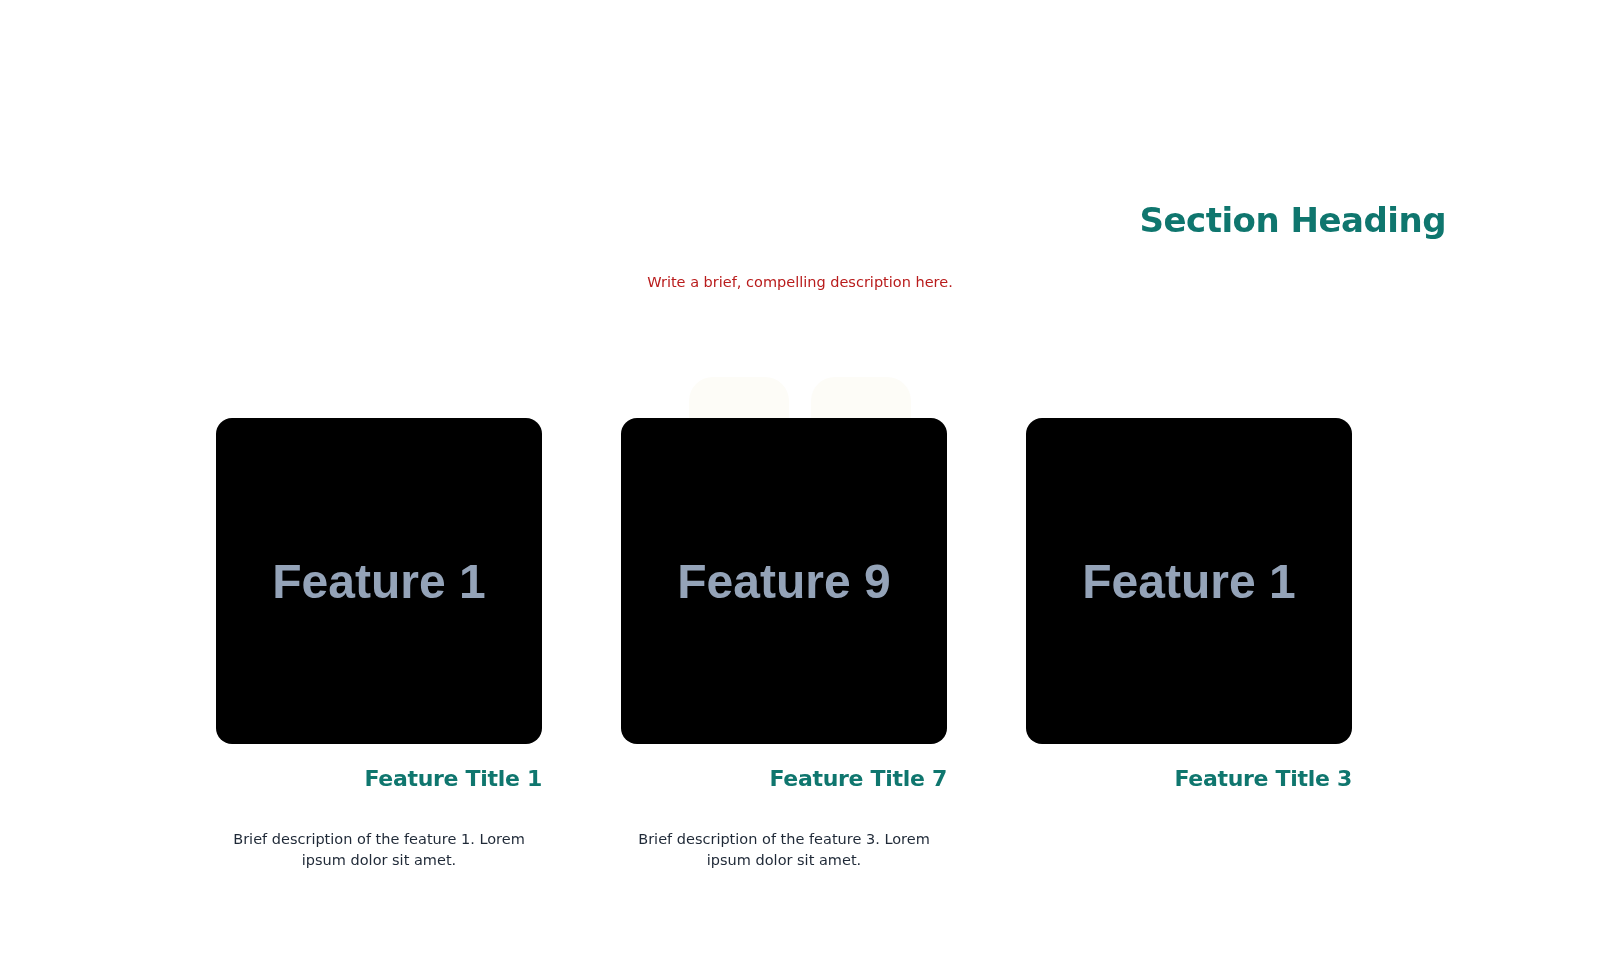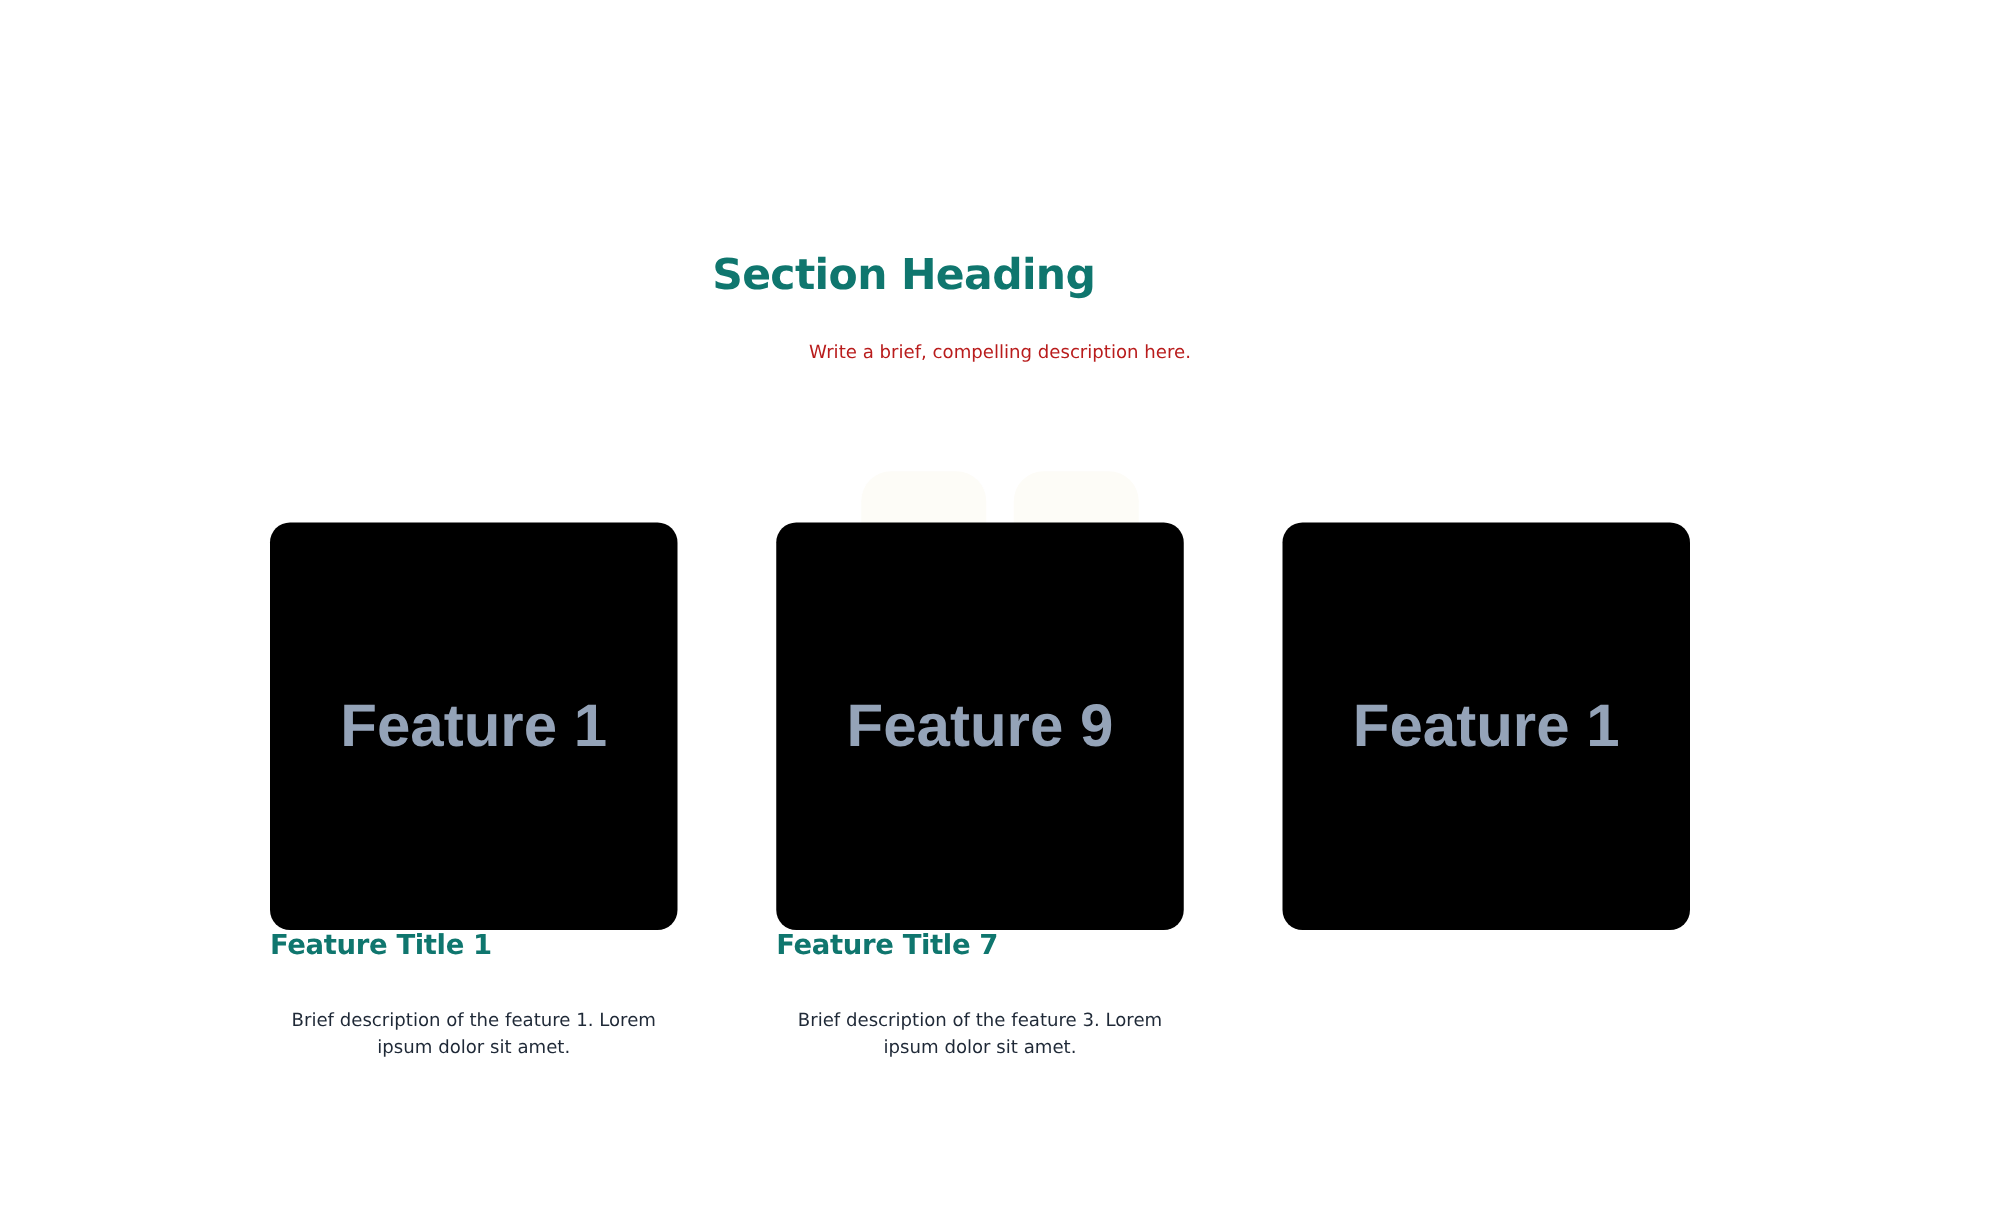--- a/index.html
+++ b/index.html
@@ -1,21 +1,21 @@
 <!DOCTYPE html>
 <html><head>
 <meta charset="utf-8">
 <style>
   * { box-sizing: border-box; margin: 0; padding: 0; }
   html, body { width: 1600px; height: 978px; background: #ffffff; overflow: hidden; }
   body { font-family: "DejaVu Sans", "Liberation Sans", sans-serif; position: relative; }
   .section { position: absolute; left: 0; top: 0; width: 1600px; height: 978px; }
   .heading {
     position: absolute; left: 0; width: 1446px; top: 200px;
-    text-align: center; font-size: 34px; font-weight: bold; color: #0f766e;
+    text-align: right; font-size: 34px; font-weight: bold; color: #0f766e;
     letter-spacing: -0.5px;
   }
   .subtitle {
     position: absolute; left: 0; width: 1600px; top: 274px;
     text-align: center; font-size: 14.5px; color: #b91c1c;
   }
   .deco {
     position: absolute; top: 377px; width: 100px; height: 60px;
     background: #fdfcf7; border-radius: 24px 24px 0 0;
   }
@@ -25,21 +25,21 @@
   .card-image {
     width: 326px; height: 326px; background: #000000; border-radius: 16px;
     display: flex; align-items: center; justify-content: center;
     position: relative;
   }
   .card-image-label {
     font-family: "Liberation Sans", sans-serif;
     font-size: 48px; font-weight: bold; color: #94a3b8;
   }
   .card-title {
-    text-align: left; font-size: 22px; font-weight: bold;
+    margin-top: 22px; text-align: right; font-size: 22px; font-weight: bold;
     color: #0f766e; letter-spacing: -0.3px;
   }
   .card-desc {
     margin-top: 38px; text-align: center; font-size: 14.5px; line-height: 21px;
     color: #1f2937; padding: 0 4px;
   }
 </style>
 </head>
 <body>
 
@@ -63,14 +63,15 @@
       <span class="card-image-label">Feature 9</span>
     </div>
     <h3 class="card-title">Feature Title 7</h3>
     <p class="card-desc">Brief description of the feature 3. Lorem ipsum dolor sit amet.</p>
   </div>
 
   <div class="card" style="left:1026px;">
     <div class="card-image">
       <span class="card-image-label">Feature 1</span>
     </div>
+    <h3 class="card-title">Feature Title 3</h3>
   </div>
 </div>
 
 </body></html>

